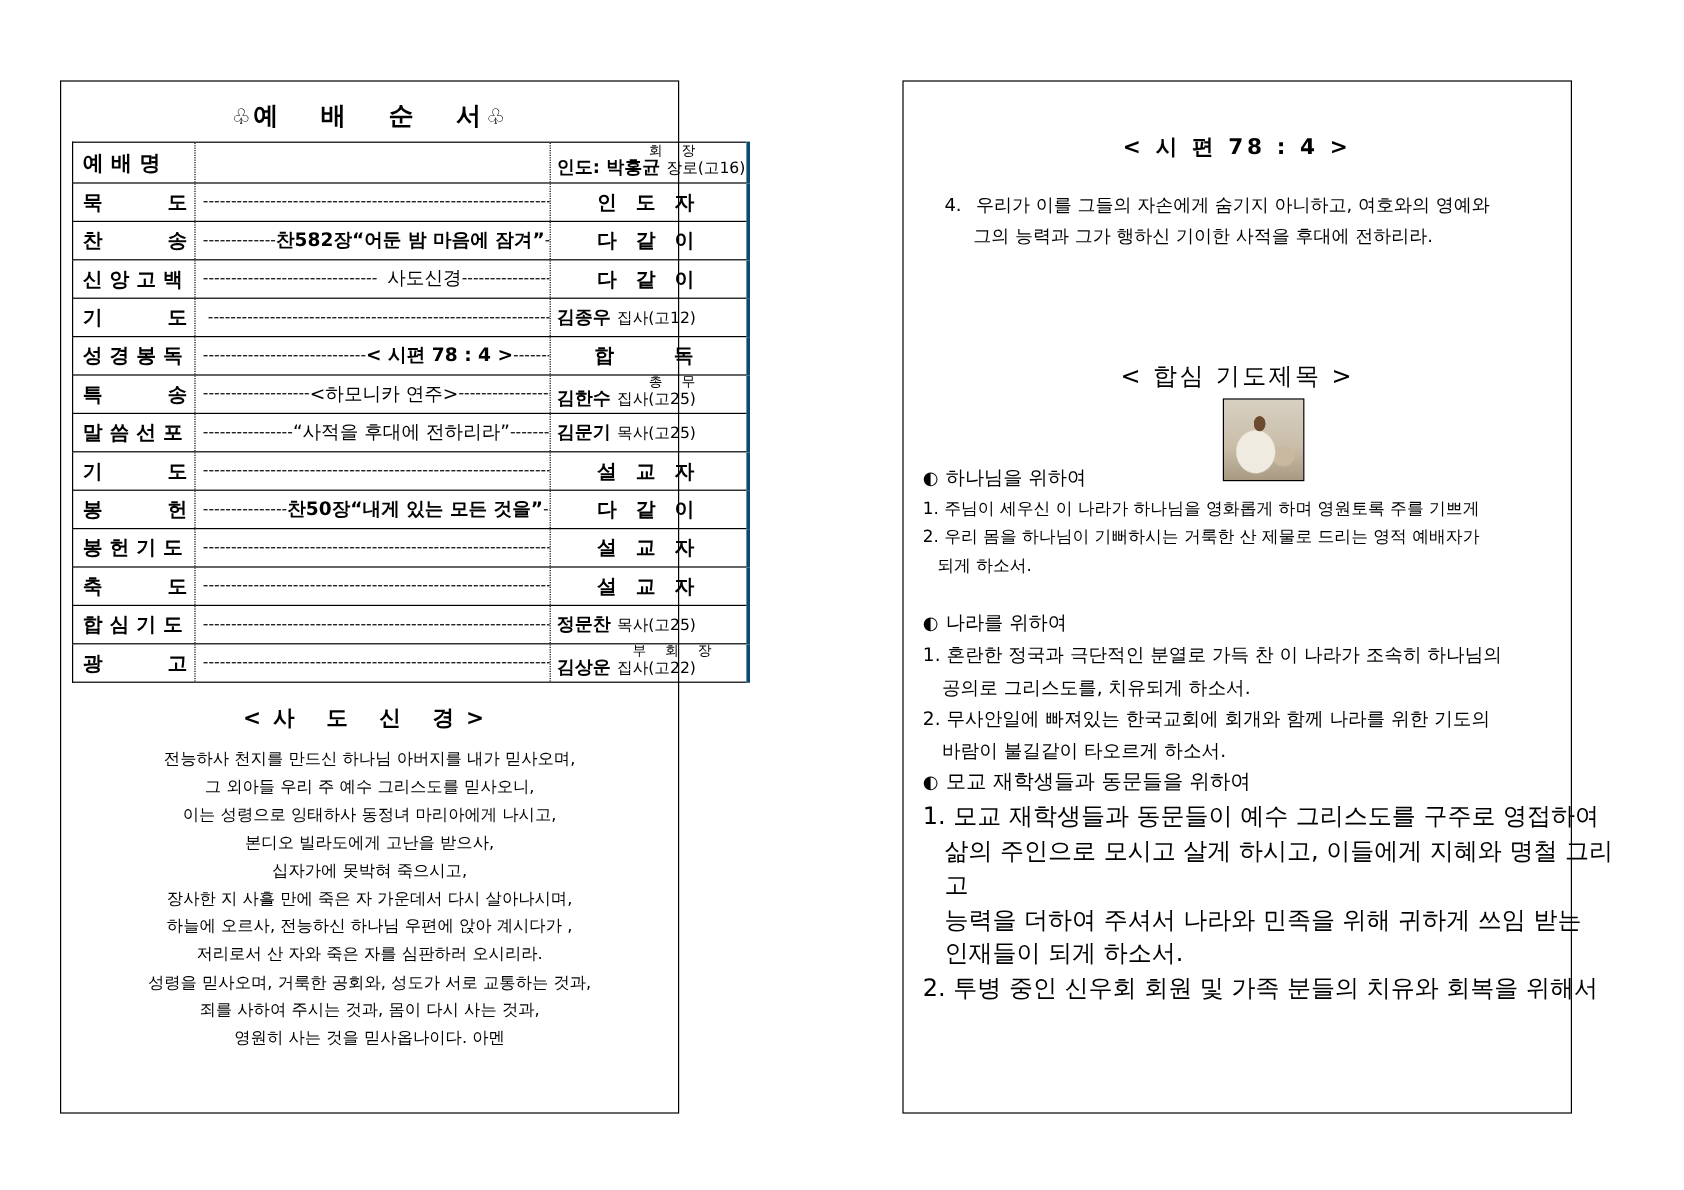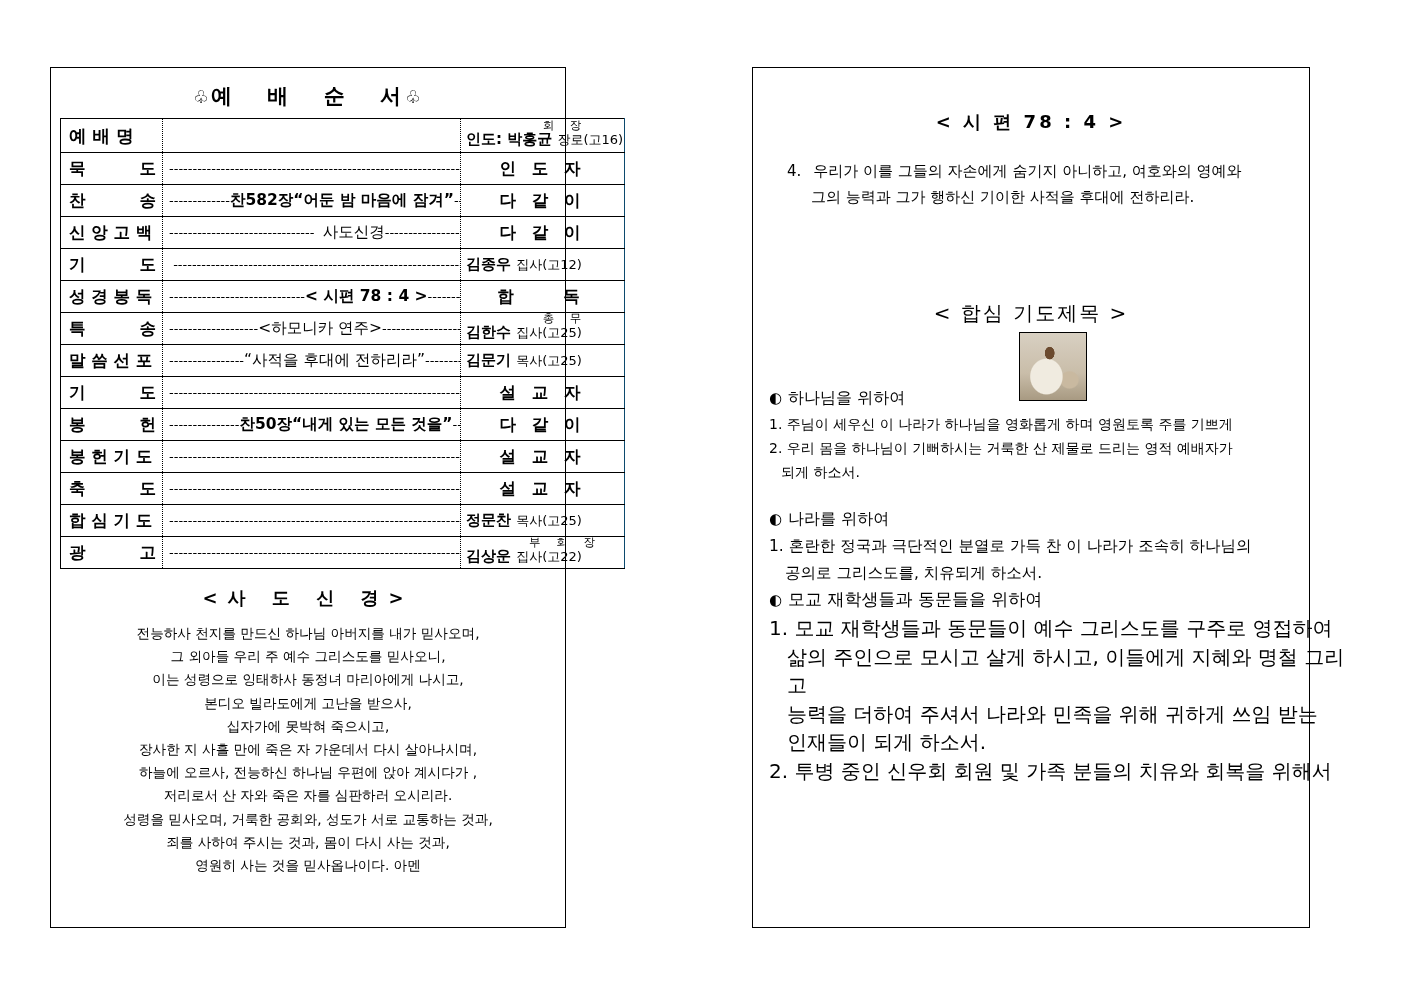--- a/index.html
+++ b/index.html
@@ -10,21 +10,21 @@
 
   .order-title { position:absolute; left:0; right:0; top:14px; text-align:center; font-size:21px; font-weight:bold; letter-spacing:2px; }
   .order-title .club { font-size:18px; font-weight:normal; }
   .order-title .t { letter-spacing:14px; margin-right:-10px; }
 
   table.order { position:absolute; left:9px; top:50px; width:565px; border-collapse:collapse; table-layout:fixed; }
   table.order td { border-top:1px solid #000; border-bottom:1px solid #000; padding:0; height:31px; vertical-align:middle; font-size:16px; white-space:nowrap; overflow:hidden; }
   table.order td.c-label { width:93px; border-left:1px solid #000; border-right:1px dotted #000; padding-left:8px; font-weight:bold; font-size:16.5px; }
   table.order td.c-label .sp { display:flex; justify-content:space-between; padding-right:6px; }
   table.order td.c-mid { border-right:1px dotted #000; padding-left:6px; font-size:15px; }
-  table.order td.c-right { border-right:1px solid #0c4a6e; text-align:center; font-size:16.5px; font-weight:bold; letter-spacing:5px; }
+  table.order td.c-right { border-right:3px solid #0c4a6e; text-align:center; font-size:16.5px; font-weight:bold; letter-spacing:5px; }
   table.order td.c-right.name { letter-spacing:0; font-weight:bold; font-size:15px; text-align:left; padding-left:5px; }
   table.order td.c-right.name .title { font-size:13px; font-weight:normal; }
   table.order td.c-right.name .role { display:block; font-size:11.5px; font-weight:normal; letter-spacing:6px; text-align:center; line-height:10px; margin-top:-2px; padding-left:40px; }
   table.order tr.first td { height:33px; }
   .dash { display:block; overflow:hidden; white-space:nowrap; color:#000; font-size:13px; letter-spacing:0; }
   .mid-text { font-weight:bold; font-size:15.5px; }
   .mid-flex { display:flex; align-items:center; white-space:nowrap; overflow:hidden; }
   .mid-flex .fill { flex:1; overflow:hidden; white-space:nowrap; font-size:13px; }
   .mid-flex .fill-l { flex:0 0 auto; overflow:hidden; white-space:nowrap; font-size:13px; }
 
@@ -254,20 +254,21 @@
 
   <div class="prayer">
     <div>
       <div class="head"><span class="bullet">◐</span><span>하나님을 위하여</span></div>
       <div class="item"><span>1. 주님이 세우신 이 나라가 하나님을 영화롭게 하며 영원토록 주를 기쁘게</span></div>
       <div class="item"><span>2. 우리 몸을 하나님이 기뻐하시는 거룩한 산 제물로 드리는 영적 예배자가</span><span class="cont" style="padding-left:12px;">되게 하소서.</span></div>
     </div>
     <div style="font-size:15.5px;margin-top:21px;">
       <div class="head"><span class="bullet">◐</span><span>나라를 위하여</span></div>
       <div class="item" style="line-height:26.5px;"><span>1. 혼란한 정국과 극단적인 분열로 가득 찬 이 나라가 조속히 하나님의</span><span class="cont">공의로 그리스도를, 치유되게 하소서.</span></div>
+      <div class="item" style="line-height:26.5px;"><span>2. 무사안일에 빠져있는 한국교회에 회개와 함께 나라를 위한 기도의</span><span class="cont">바람이 불길같이 타오르게 하소서.</span></div>
     </div>
     <div class="big">
       <div class="head" style="font-size:17px;"><span class="bullet">◐</span><span>모교 재학생들과 동문들을 위하여</span></div>
       <div class="item"><span>1. 모교 재학생들과 동문들이 예수 그리스도를 구주로 영접하여</span><span class="cont">삶의 주인으로 모시고 살게 하시고, 이들에게 지혜와 명철 그리고</span><span class="cont">능력을 더하여 주셔서 나라와 민족을 위해 귀하게 쓰임 받는</span><span class="cont">인재들이 되게 하소서.</span></div>
       <div class="item"><span>2. 투병 중인 신우회 회원 및 가족 분들의 치유와 회복을 위해서</span></div>
     </div>
   </div>
 </div>
 
 </body></html>

